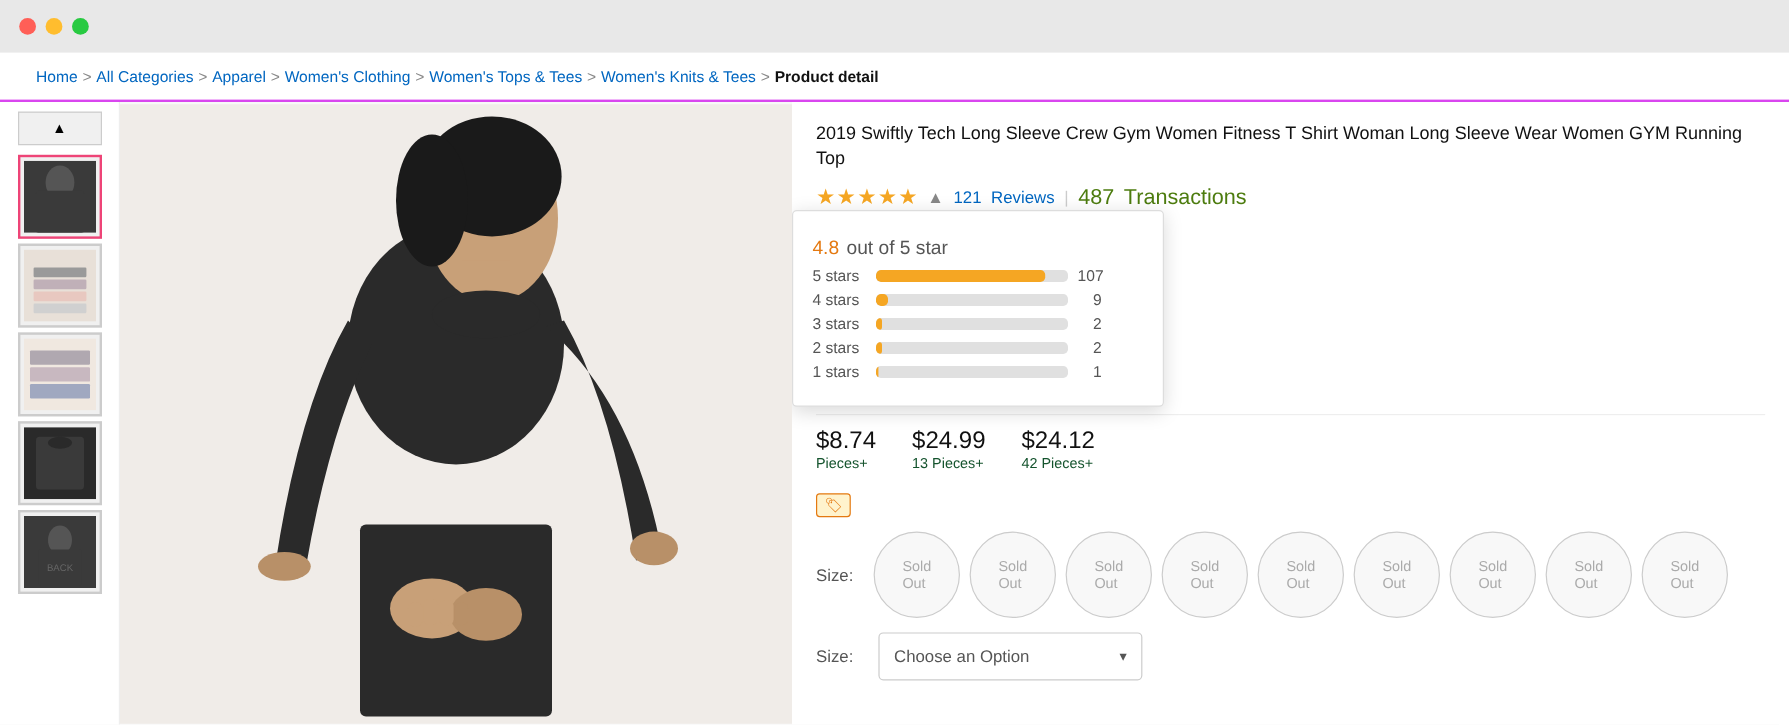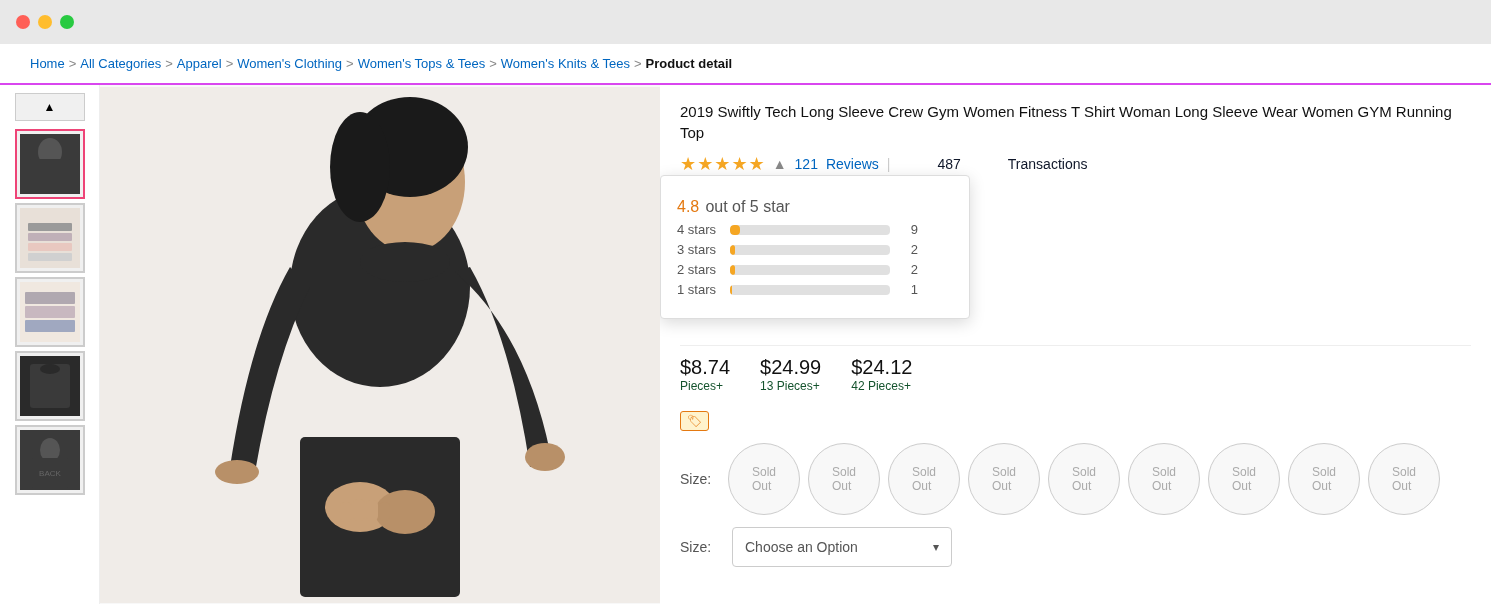--- a/index.html
+++ b/index.html
@@ -114,21 +114,21 @@
       display: flex;
       align-items: center;
       gap: 8px;
       margin-bottom: 10px;
     }
     .stars { display: flex; align-items: center; gap: 1px; }
     .star { color: #f5a623; font-size: 18px; }
     .rating-expand { color: #888; cursor: pointer; font-size: 14px; }
     .reviews-count { color: #0066c0; font-size: 14px; cursor: pointer; }
     .divider-pipe { color: #ccc; font-size: 14px; }
-    .transactions-count { color: #0f172a; font-size: 14px; cursor: pointer; margin-left: 39px; }
+    .transactions-count { color: #4d7c0f; font-size: 18px; cursor: pointer; }
 
     
     .price-section {
       display: flex;
       gap: 30px;
       margin-bottom: 8px;
       padding: 10px 0;
       border-top: 1px solid #eee;
     }
     .price-tier { display: flex; flex-direction: column; }
@@ -380,20 +380,27 @@
       </div>
 
       
       <div class="rating-popup">
         <div class="rating-popup-score">
           <span style="color:#e47911;">4.8</span>
           <span>out of 5 star</span>
         </div>
 
         <div class="rating-bar-row">
+          <span class="rating-bar-label">5 stars</span>
+          <div class="rating-bar-bg">
+            <div class="rating-bar-fill" style="width:88%"></div>
+          </div>
+          <span class="rating-bar-count">107</span>
+        </div>
+        <div class="rating-bar-row">
           <span class="rating-bar-label">4 stars</span>
           <div class="rating-bar-bg">
             <div class="rating-bar-fill" style="width:6%"></div>
           </div>
           <span class="rating-bar-count">9</span>
         </div>
         <div class="rating-bar-row">
           <span class="rating-bar-label">3 stars</span>
           <div class="rating-bar-bg">
             <div class="rating-bar-fill" style="width:3%"></div>

